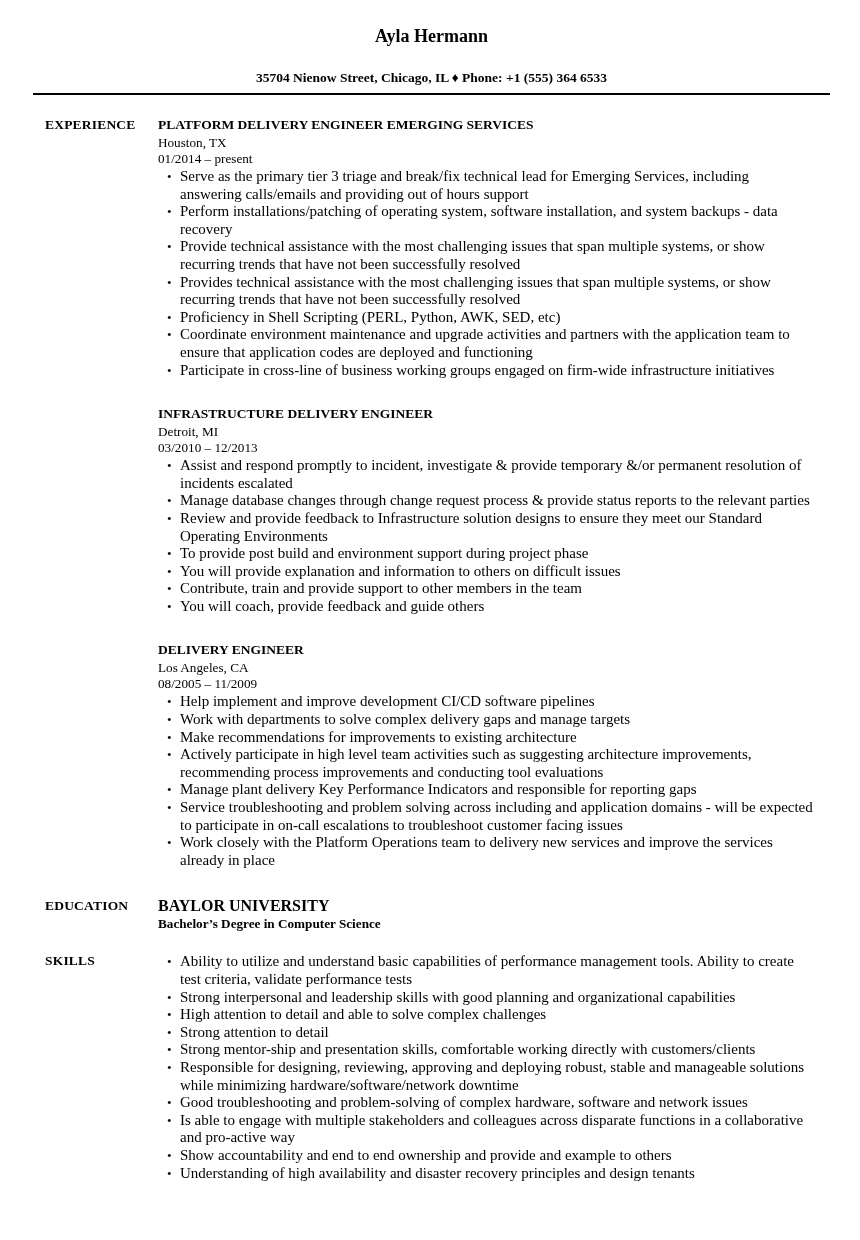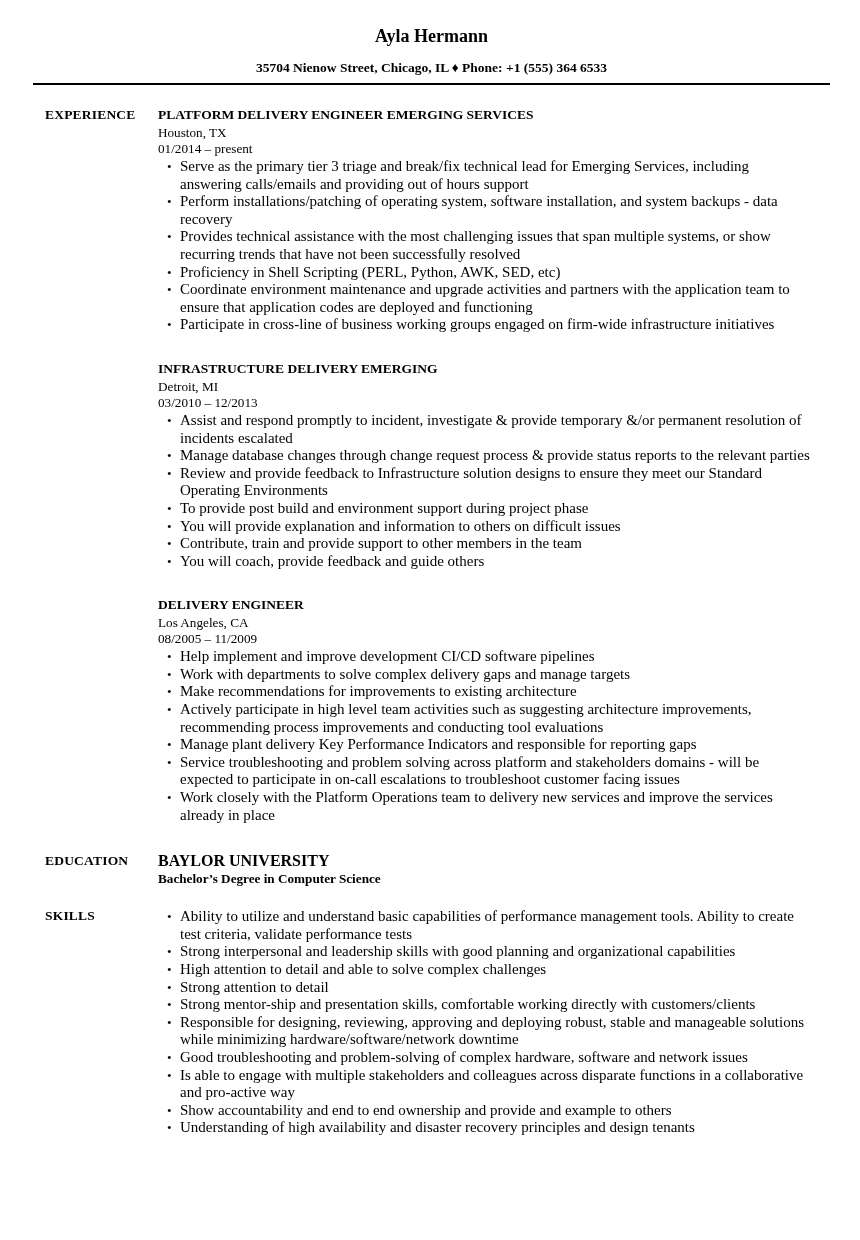--- a/index.html
+++ b/index.html
@@ -27,21 +27,21 @@
   }
   .name {
     font-size: 18px;
     font-weight: bold;
     line-height: 20px;
   }
   .contact {
     font-size: 13.5px;
     font-weight: bold;
     line-height: 16px;
-    margin-top: 14px;
+    margin-top: 24px;
   }
   .rule {
     border: none;
     border-top: 2.5px solid #000000;
     margin: 7px 0 0 0;
   }
   
   .section {
     display: grid;
     grid-template-columns: 125px 656px;
@@ -118,29 +118,30 @@
     <div class="section-label">EXPERIENCE</div>
     <div>
 
       <div class="job">
         <div class="job-title">PLATFORM DELIVERY ENGINEER EMERGING SERVICES</div>
         <div class="job-location">Houston, TX</div>
         <div class="job-dates">01/2014 – present</div>
         <ul class="bullets">
           <li>Serve as the primary tier 3 triage and break/fix technical lead for Emerging Services, including answering calls/emails and providing out of hours support</li>
           <li>Perform installations/patching of operating system, software installation, and system backups - data recovery</li>
+          <li>Provide technical assistance with the most challenging issues that span multiple systems, or show recurring trends that have not been successfully resolved</li>
           <li>Provides technical assistance with the most challenging issues that span multiple systems, or show recurring trends that have not been successfully resolved</li>
           <li>Proficiency in Shell Scripting (PERL, Python, AWK, SED, etc)</li>
           <li>Coordinate environment maintenance and upgrade activities and partners with the application team to ensure that application codes are deployed and functioning</li>
           <li>Participate in cross-line of business working groups engaged on firm-wide infrastructure initiatives</li>
         </ul>
       </div>
 
       <div class="job">
-        <div class="job-title">INFRASTRUCTURE DELIVERY EMERGING</div>
+        <div class="job-title">INFRASTRUCTURE DELIVERY ENGINEER</div>
         <div class="job-location">Detroit, MI</div>
         <div class="job-dates">03/2010 – 12/2013</div>
         <ul class="bullets">
           <li>Assist and respond promptly to incident, investigate &amp; provide temporary &amp;/or permanent resolution of incidents escalated</li>
           <li>Manage database changes through change request process &amp; provide status reports to the relevant parties</li>
           <li>Review and provide feedback to Infrastructure solution designs to ensure they meet our Standard Operating Environments</li>
           <li>To provide post build and environment support during project phase</li>
           <li>You will provide explanation and information to others on difficult issues</li>
           <li>Contribute, train and provide support to other members in the team</li>
           <li>You will coach, provide feedback and guide others</li>
@@ -150,21 +151,21 @@
       <div class="job">
         <div class="job-title">DELIVERY ENGINEER</div>
         <div class="job-location">Los Angeles, CA</div>
         <div class="job-dates">08/2005 – 11/2009</div>
         <ul class="bullets">
           <li>Help implement and improve development CI/CD software pipelines</li>
           <li>Work with departments to solve complex delivery gaps and manage targets</li>
           <li>Make recommendations for improvements to existing architecture</li>
           <li>Actively participate in high level team activities such as suggesting architecture improvements, recommending process improvements and conducting tool evaluations</li>
           <li>Manage plant delivery Key Performance Indicators and responsible for reporting gaps</li>
-          <li>Service troubleshooting and problem solving across platform and stakeholders domains - will be expected to participate in on-call escalations to troubleshoot customer facing issues</li>
+          <li>Service troubleshooting and problem solving across including and application domains - will be expected to participate in on-call escalations to troubleshoot customer facing issues</li>
           <li>Work closely with the Platform Operations team to delivery new services and improve the services already in place</li>
         </ul>
       </div>
 
     </div>
   </div>
 
   <div class="section section-education">
     <div class="section-label">EDUCATION</div>
     <div>

